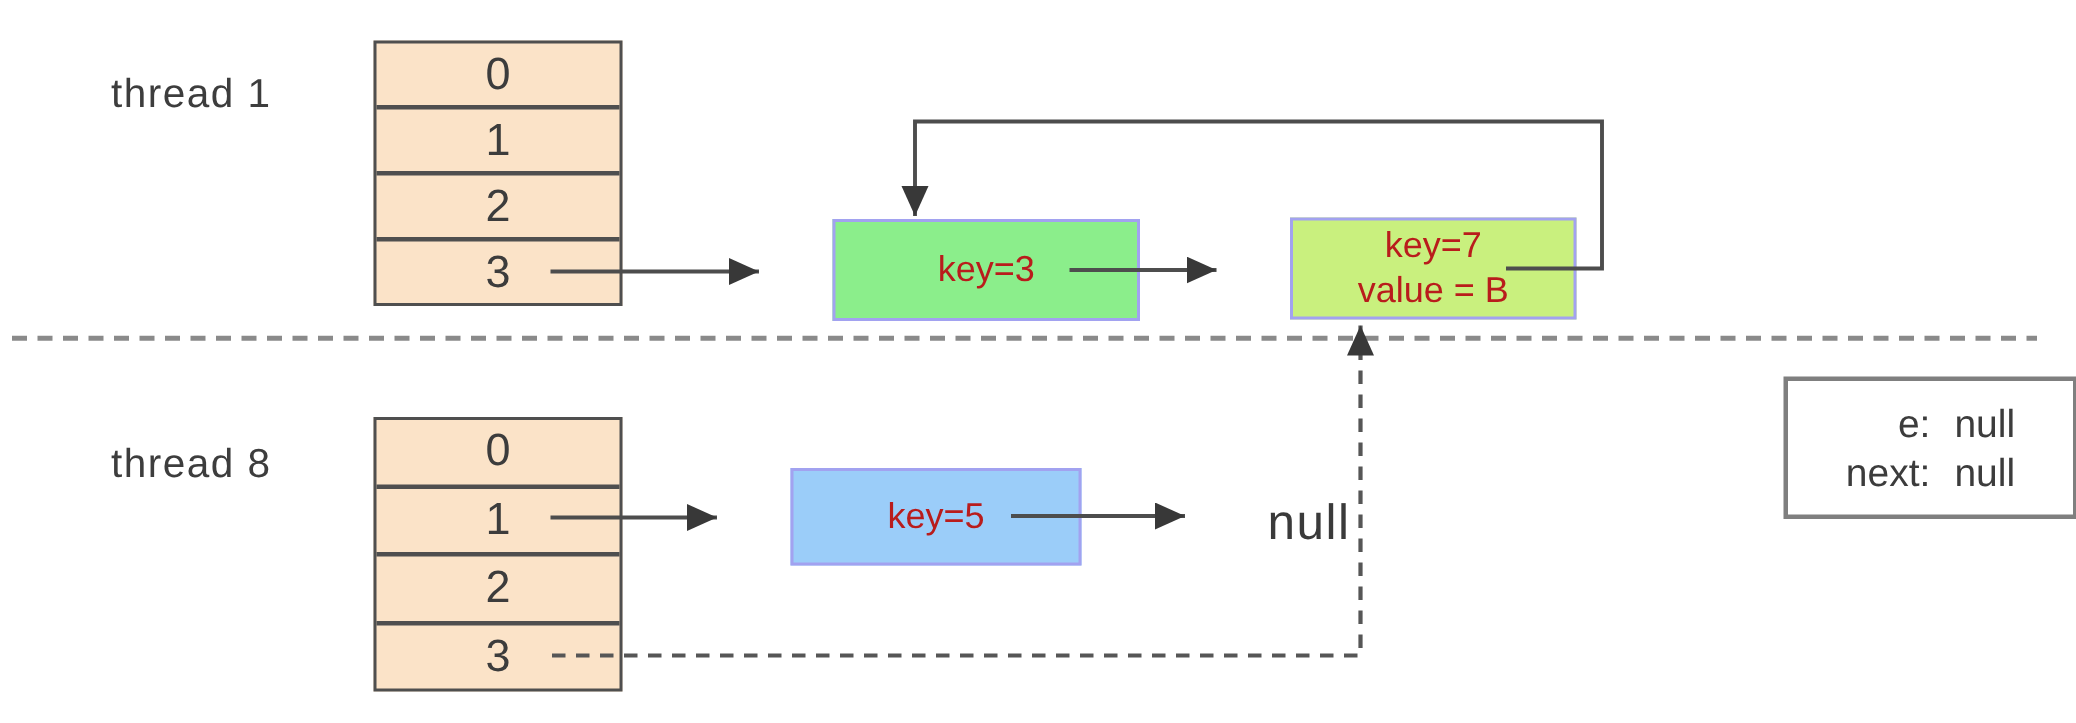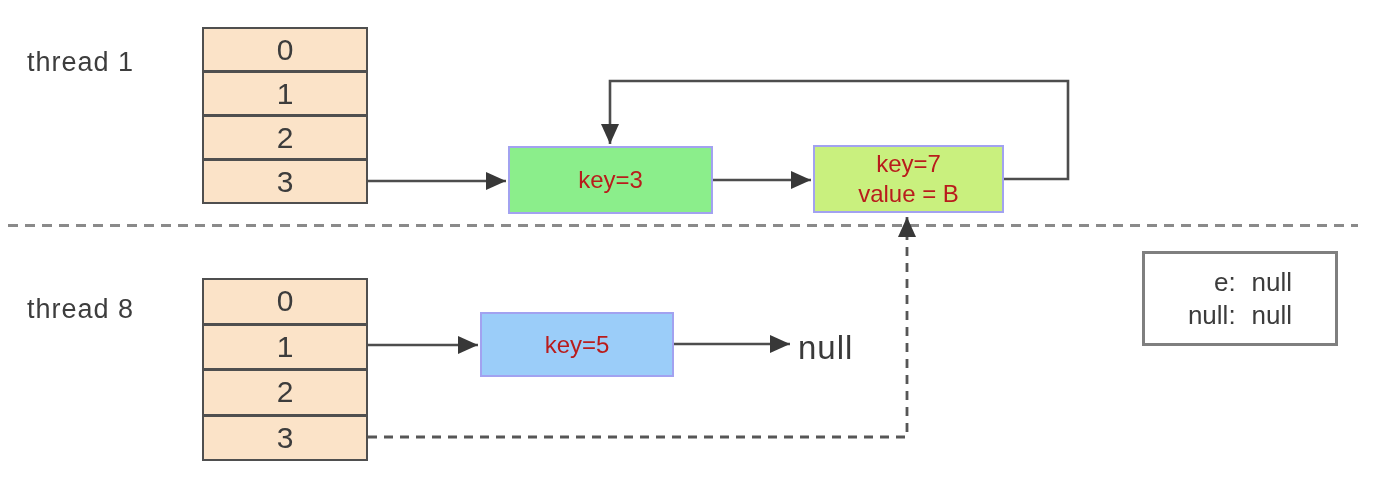--- a/index.html
+++ b/index.html
@@ -4,21 +4,21 @@
 <style>
   html,body{margin:0;padding:0;background:#ffffff;}
   .canvas{
     position:relative;
     width:1384px;height:482px;
     background:#ffffff;
     font-family:"Liberation Sans", sans-serif;
     color:#3c3c3c;
     overflow:hidden;
   }
-  .abs{position:absolute;}
+  .abs{position:absolute;margin-left:47px;}
   .thread-label{
     font-size:27px;
     letter-spacing:1px;
     color:#3d3d3d;
     white-space:nowrap;
   }
   .bucket-array{
     width:166px;
     background:#fbe3c8;
     border:2px solid #4f4f4f;
@@ -110,21 +110,21 @@
   <div class="abs node node-blue" style="left:480px;top:312px;width:194px;height:65px;">
     <div>key=5</div>
   </div>
 
   <div class="abs null-label" style="left:798px;top:329px;">null</div>
 
   <div class="abs info-box" style="left:1142px;top:251px;">
     <div class="info-grid">
       <div class="lbl">e:</div>
       <div class="val">null</div>
-      <div class="lbl">null:</div>
+      <div class="lbl">next:</div>
       <div class="val">null</div>
     </div>
   </div>
 
   <svg class="overlay" width="1384" height="482" viewBox="0 0 1384 482">
     <defs>
       <marker id="ah" markerUnits="userSpaceOnUse" markerWidth="22" markerHeight="20" refX="20" refY="9" orient="auto">
         <path d="M0,0 L20,9 L0,18 Z" fill="#383838"></path>
       </marker>
     </defs>

